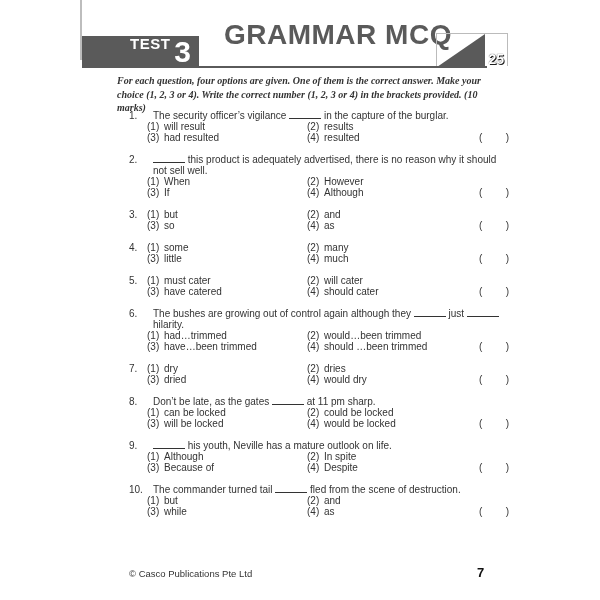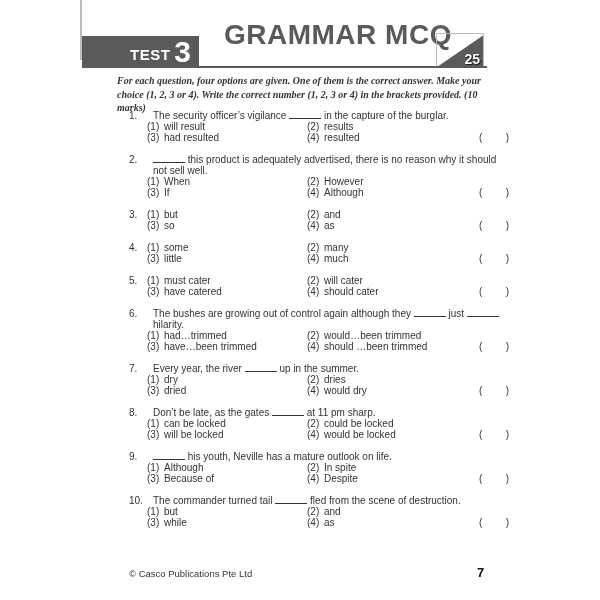--- a/index.html
+++ b/index.html
@@ -1,25 +1,25 @@
 <!DOCTYPE html>
 <html><head>
 <meta charset="utf-8">
 <style>
   html, body { margin:0; padding:0; background:#ffffff; }
   body { width:600px; height:600px; position:relative; overflow:hidden;
          font-family:"Liberation Sans", sans-serif; color:#2a2a2a; }
   .left-edge { position:absolute; left:80px; top:0; width:2px; height:60px; background:#bdbdbd; }
   .test-box { position:absolute; left:82px; top:36px; width:117px; height:31px; background:#5a5a5a;
               color:#fff; display:flex; align-items:flex-end; justify-content:flex-end; padding-right:8px; box-sizing:border-box; }
-  .test-word { font-weight:bold; font-size:15px; margin-right:4px; margin-bottom:4px; letter-spacing:0.5px; }
+  .test-word { font-weight:bold; font-size:15px; margin-right:4px; margin-bottom:15px; letter-spacing:0.5px; }
   .test-num { font-weight:bold; font-size:30px; line-height:30px; }
   .title { position:absolute; left:224px; top:19px; font-weight:bold; font-size:28px; color:#5a5a5a; letter-spacing:0.5px; }
   .rule { position:absolute; left:82px; top:66px; width:405px; height:2px; background:#5a5a5a; }
-  .score-box { position:absolute; left:436px; top:33px; width:48px; height:33px; border:1px solid #bbb; border-bottom:none; box-sizing:border-box; overflow:hidden; }
+  .score-box { position:absolute; left:436px; top:33px; width:72px; height:33px; border:1px solid #bbb; border-bottom:none; box-sizing:border-box; overflow:hidden; }
   .score-box svg { position:absolute; left:0; top:0; }
   .score-num { position:absolute; right:3px; bottom:-1px; font-weight:bold; font-size:14px; color:#fff;
                text-shadow: 0 0 1px #000, 1px 1px 0 #222; }
   .instructions { position:absolute; left:117px; top:74px; width:380px; font-family:"Liberation Serif", serif;
                   font-style:italic; font-weight:bold; font-size:10px; line-height:13.5px; color:#333; }
   .questions { position:absolute; left:129px; top:110px; width:370px; font-size:10px; line-height:11px; color:#333; }
   .q { position:relative; margin-bottom:11px; }
   .q-num { position:absolute; left:0; top:0; }
   .q-stem { margin-left:24px; }
   .blank { display:inline-block; width:32px; border-bottom:1px solid #333; height:8px; vertical-align:baseline; }
@@ -205,21 +205,20 @@
           <span>should …been trimmed</span>
         </div>
         <div class="bracket">
           <span>(</span>
           <span>)</span>
         </div>
       </div>
     </div>
     <div class="q">
       <span class="q-num">7.</span>
-      <div class="q-stem"><span>Every year, the river</span> <span class="blank"></span> <span>up in the summer.</span></div>
       <div class="opts">
         <div class="opt">
           <span class="opt-n">(1)</span>
           <span>dry</span>
         </div>
         <div class="opt">
           <span class="opt-n">(2)</span>
           <span>dries</span>
         </div>
         <div></div>

